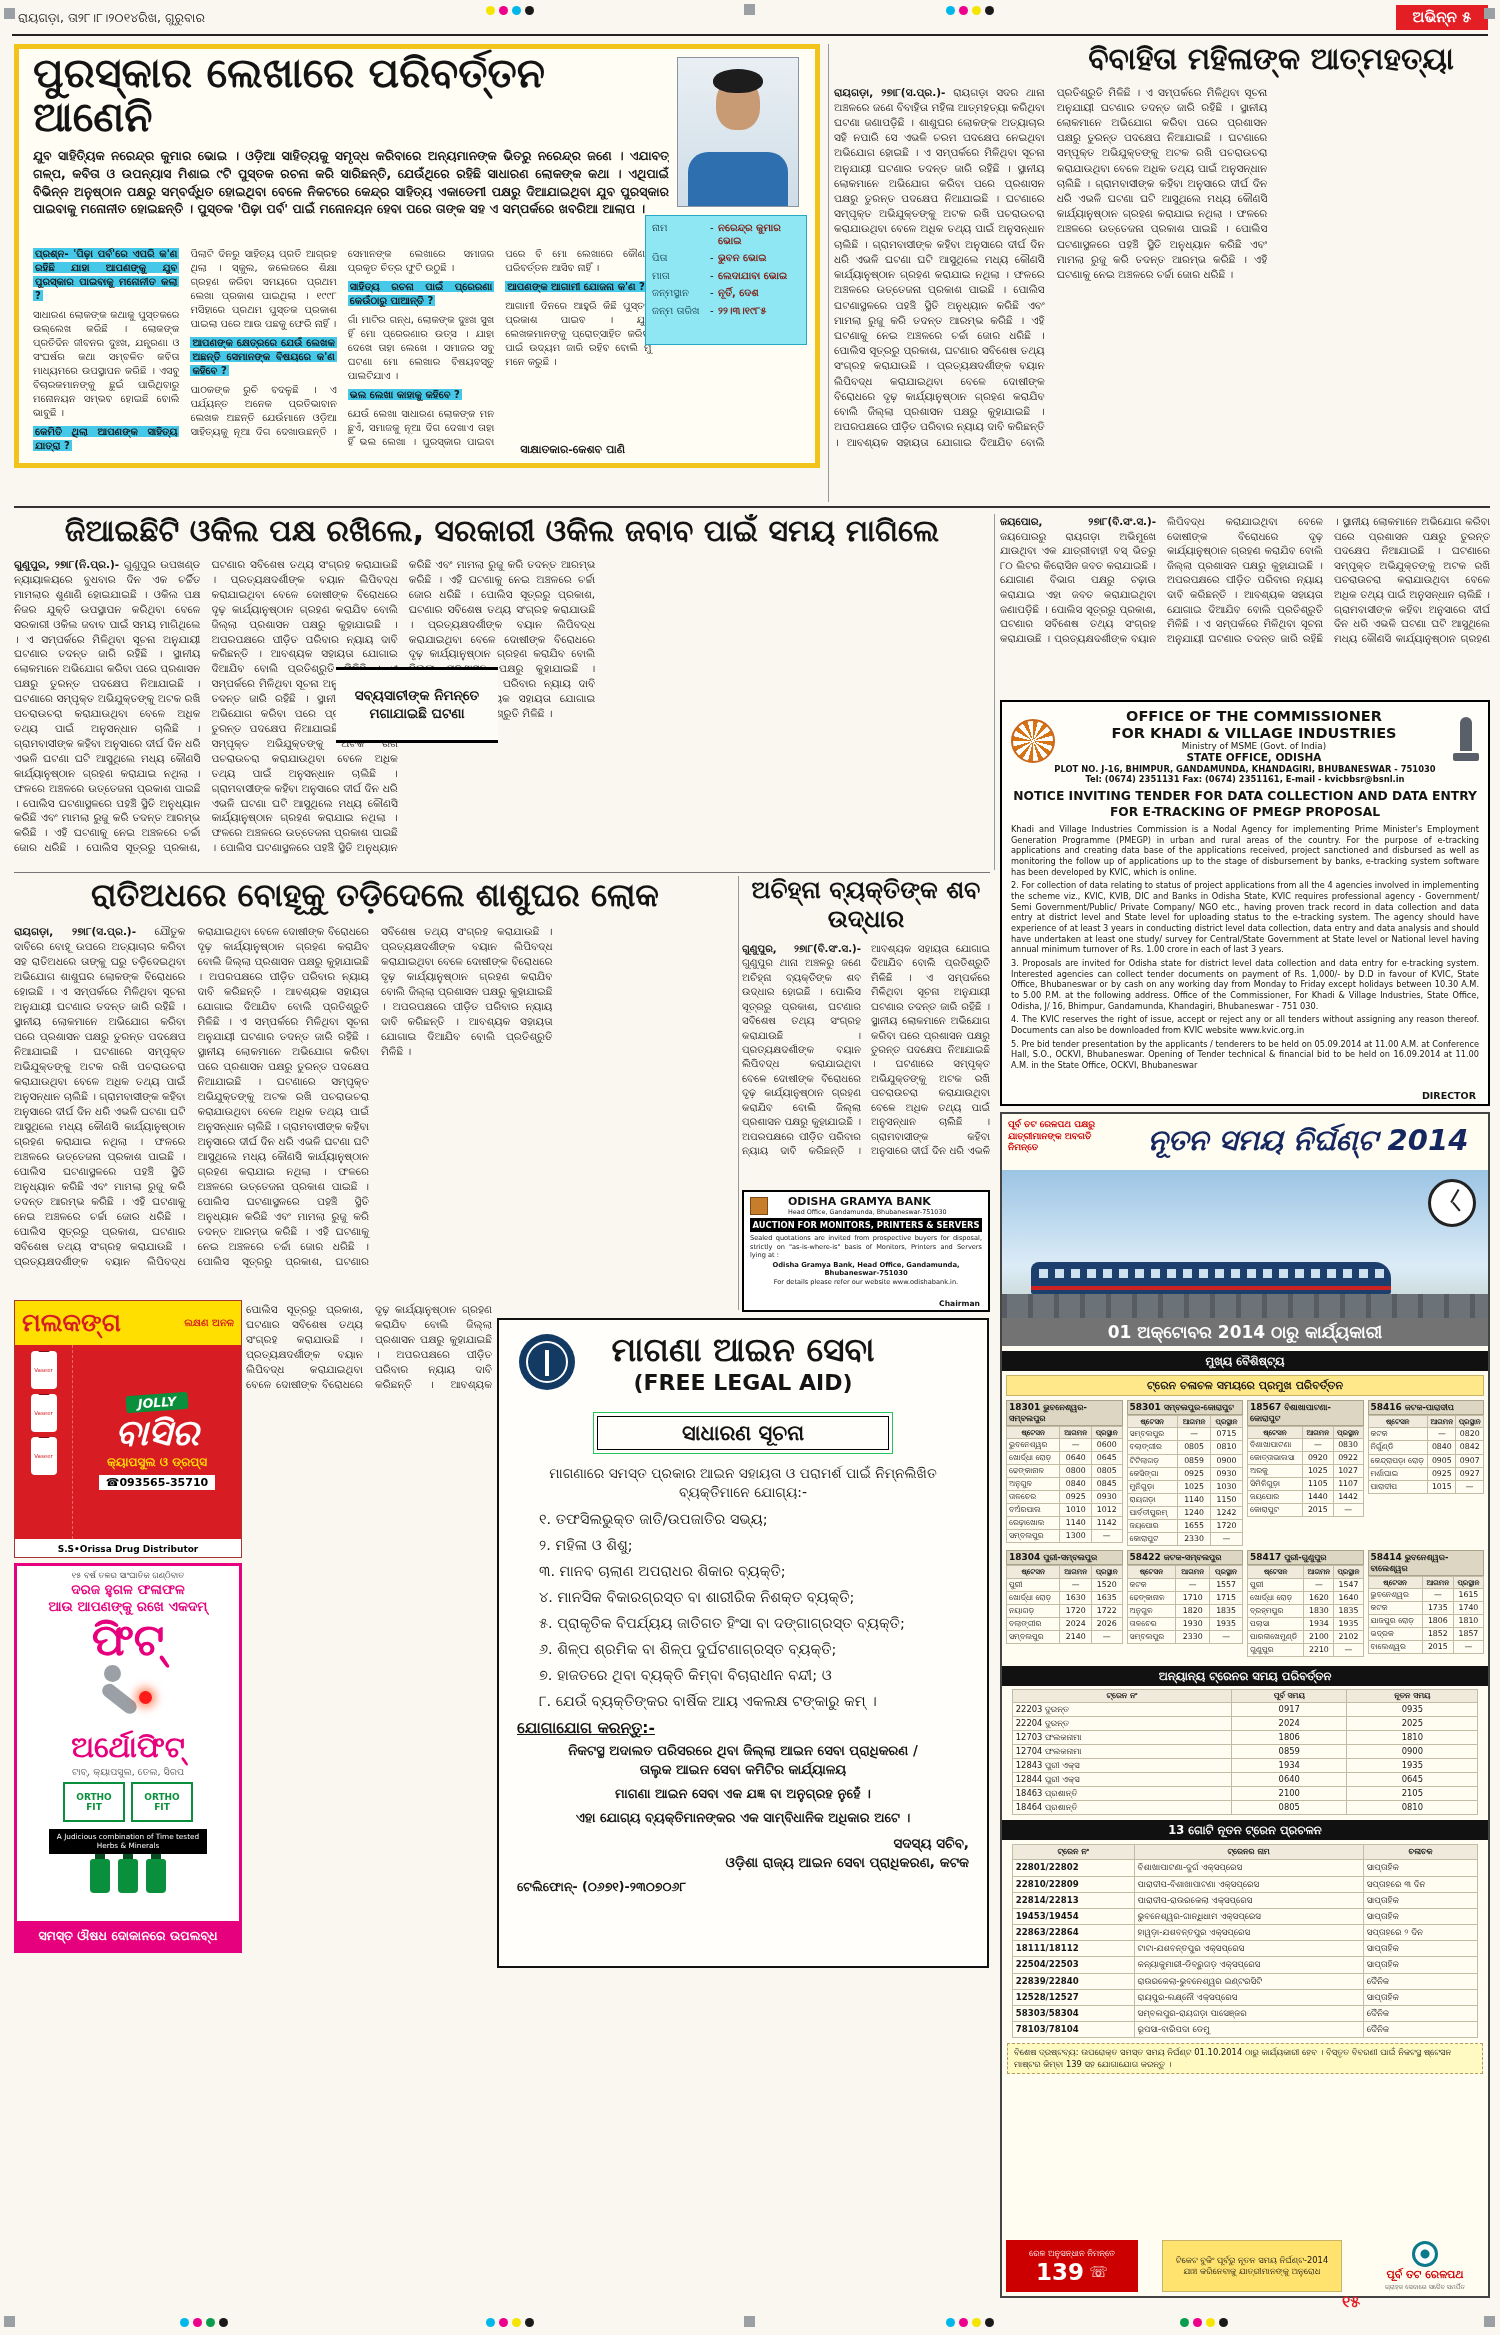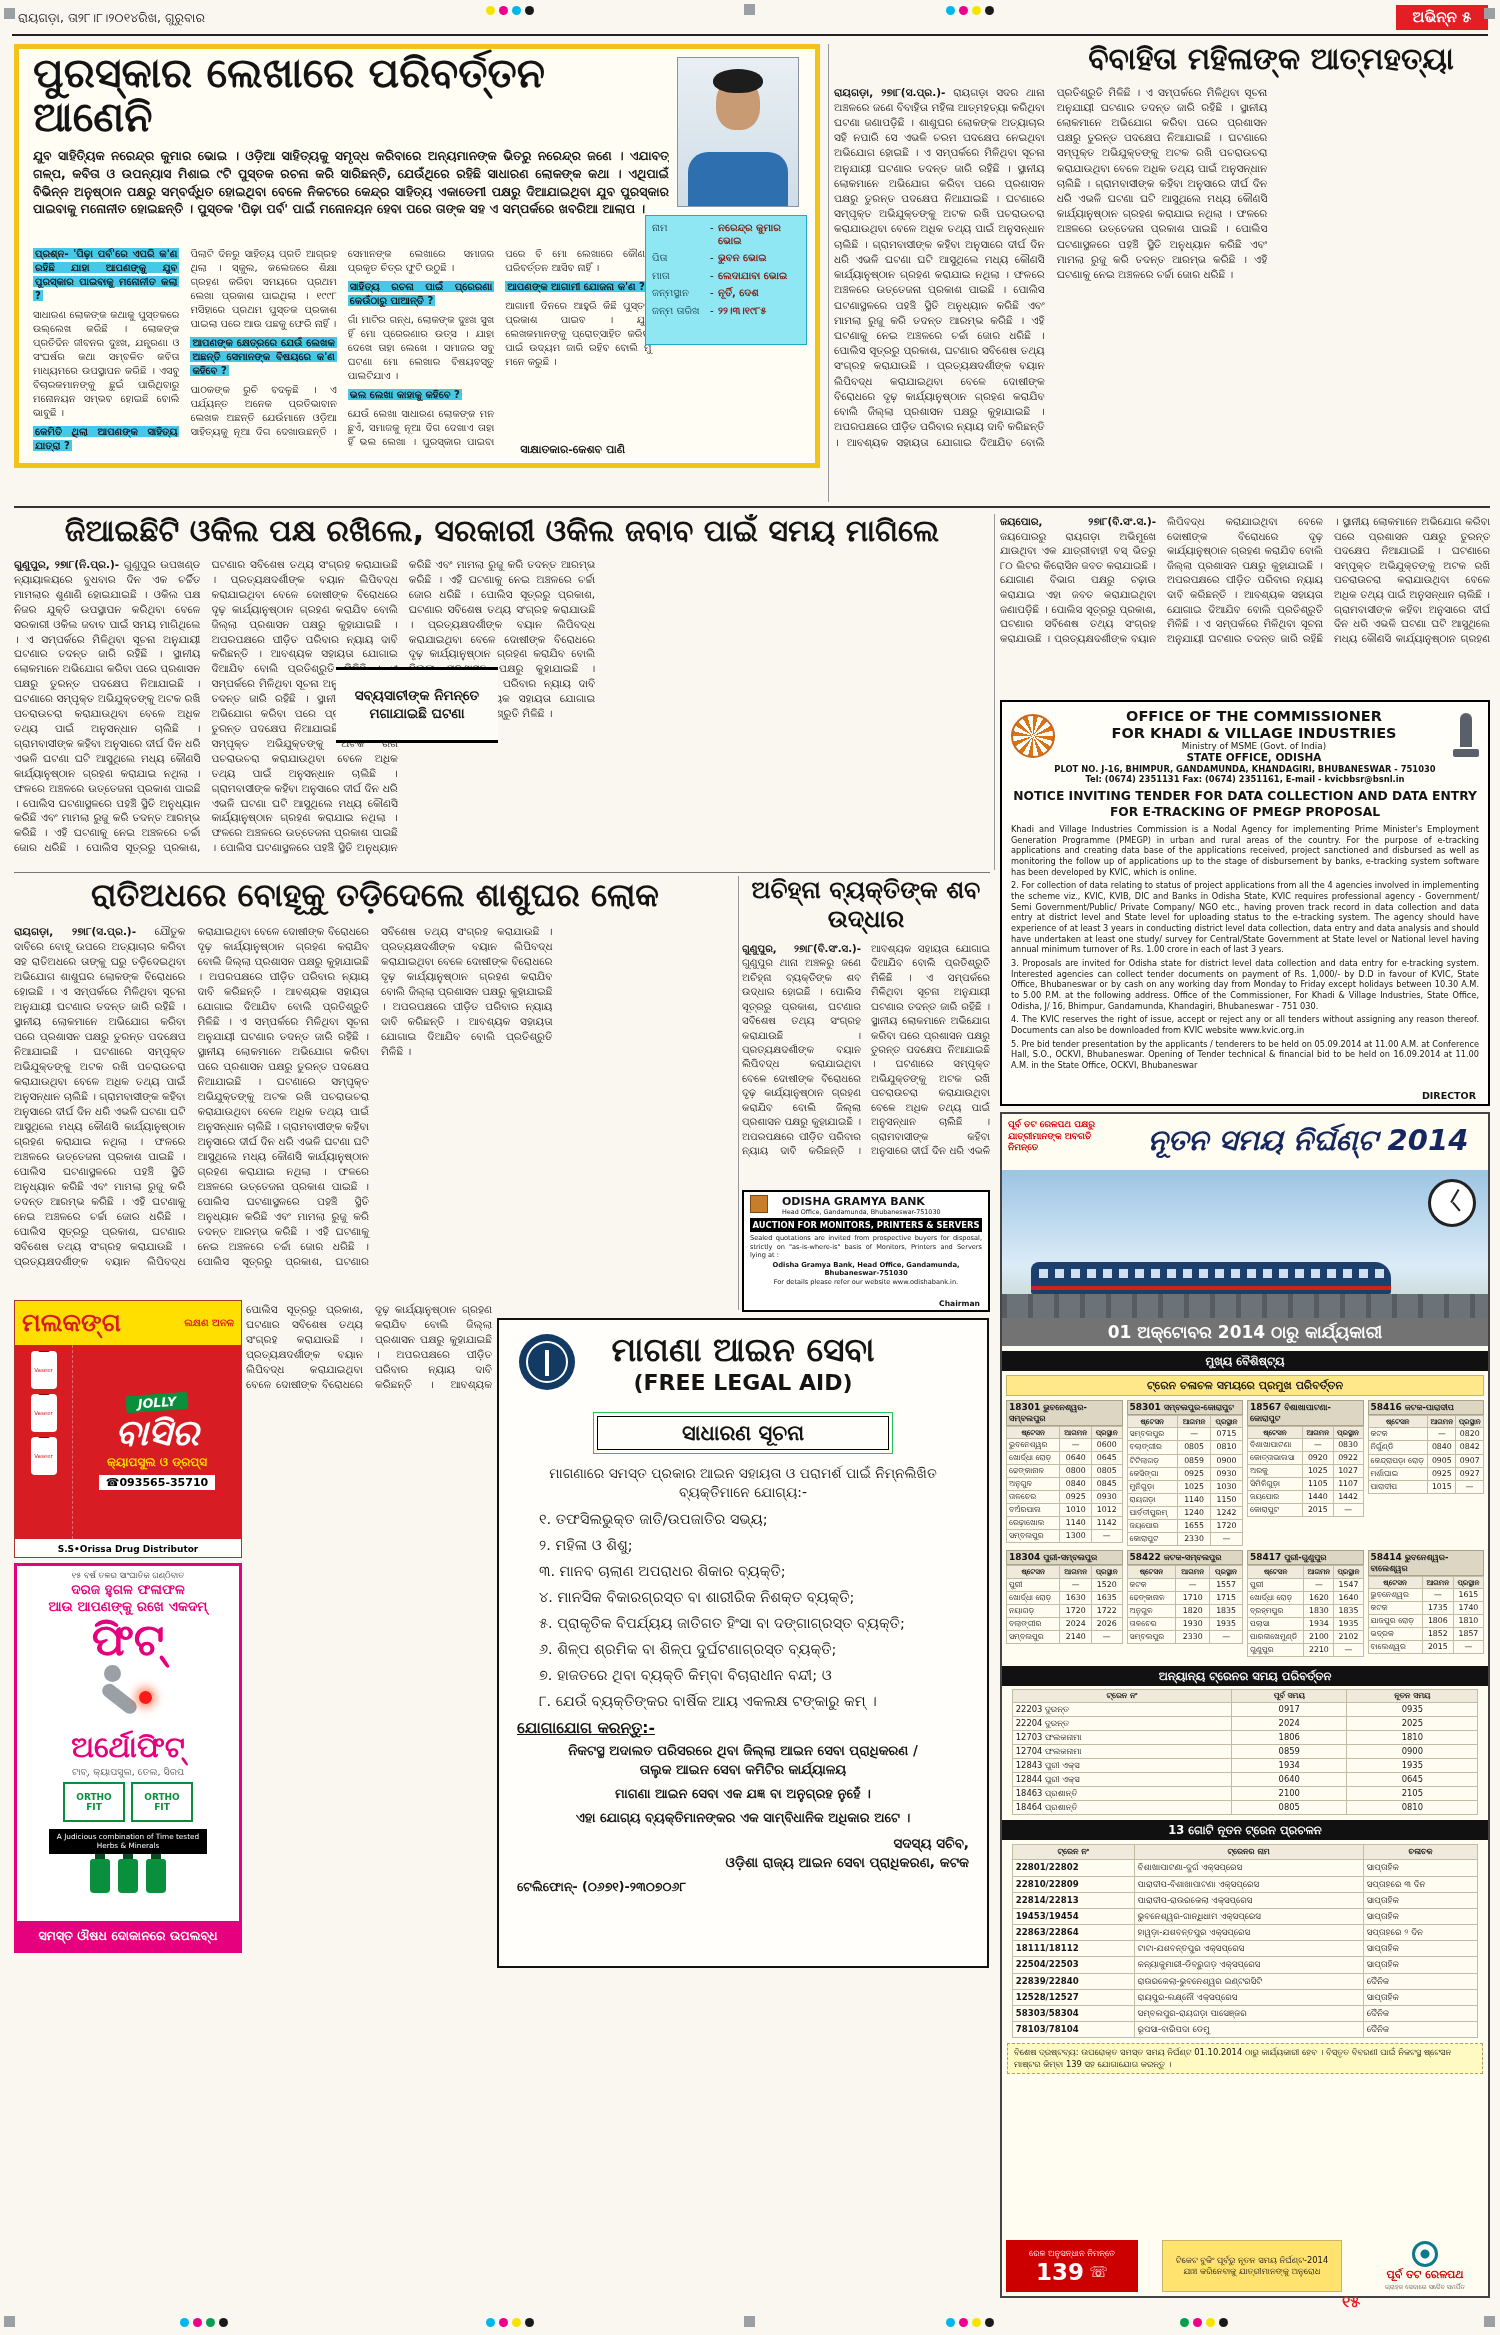--- a/index.html
+++ b/index.html
@@ -68,21 +68,21 @@
                align-items:center; justify-content:center; font-weight:800; font-size:13.5px; line-height:1.3; text-align:center; }
 
   
   .ker { position:absolute; left:1000px; top:514px; width:490px; height:180px; overflow:hidden; }
   .ker-head { margin:0 0 8px; text-align:center; font-size:25px; font-weight:800; }
   .ker-body { height:132px; overflow:hidden; columns:3; column-gap:11px; column-fill:auto; font-size:10.3px; line-height:1.42; }
 
   
   .kvic { position:absolute; left:1000px; top:700px; width:490px; height:406px; border:2px solid #000;
           background:#fffef9; padding:6px 9px 18px; overflow:hidden; }
-  .kv-head { display:flex; align-items:center; gap:22px; }
+  .kv-head { display:flex; align-items:flex-end; gap:22px; }
   .kv-logo { width:44px; height:44px; flex:none; border-radius:50%; border:2px solid #c9661a;
              background:repeating-conic-gradient(#d97415 0 14deg, #fff 14deg 30deg); }
   .kv-emb { width:26px; height:46px; flex:none; position:relative; }
   .kv-emb::before { content:""; position:absolute; left:7px; top:0; width:12px; height:34px; background:#59606a; border-radius:6px 6px 0 0; }
   .kv-emb::after { content:""; position:absolute; left:0; bottom:2px; width:26px; height:8px; background:#59606a; border-radius:2px; }
   .kv-c { flex:1; text-align:center; }
   .kv-org { font-size:14.5px; font-weight:800; line-height:1.15; }
   .kv-min { font-size:8.8px; }
   .kv-state { font-size:10.5px; font-weight:800; }
   .kv-addr { font-size:8.4px; font-weight:bold; margin-top:1px; }
@@ -99,21 +99,21 @@
               columns:2; column-gap:12px; column-fill:auto; font-size:10.5px; line-height:1.42; text-align:justify; }
 
   
   .ach { position:absolute; left:742px; top:876px; width:248px; height:308px; overflow:hidden; }
   .ach-head { margin:0 0 8px; text-align:center; font-size:24px; font-weight:800; line-height:1.2; }
   .ach-body { height:228px; overflow:hidden; columns:2; column-gap:10px; column-fill:auto; font-size:10.2px; line-height:1.42; }
 
   
   .bank { position:absolute; left:742px; top:1190px; width:248px; height:122px; border:2px solid #000;
           background:#fff; padding:3px 6px 14px; overflow:hidden; }
-  .bk-head { display:flex; gap:14px; }
+  .bk-head { display:flex; align-items:center; gap:20px; }
   .bk-logo { width:18px; height:18px; flex:none; background:#c87d2a; border:1px solid #7c4a12; }
   .bk-name { font-size:11px; font-weight:800; }
   .bk-addr { font-size:6.4px; }
   .bk-bar { background:#000; color:#fff; font-size:8.4px; font-weight:800; text-align:center; padding:2px 0; margin:2px 0; }
   .bk-txt { font-size:6.6px; line-height:1.3; margin:0; }
   .bk-b { font-size:6.8px; font-weight:800; text-align:center; margin:1px 0; }
   .bk-sign { position:absolute; right:8px; bottom:2px; font-size:7.6px; font-weight:800; }
 
   
   .legal { position:absolute; left:497px; top:1318px; width:492px; height:650px; border:2px solid #111;

